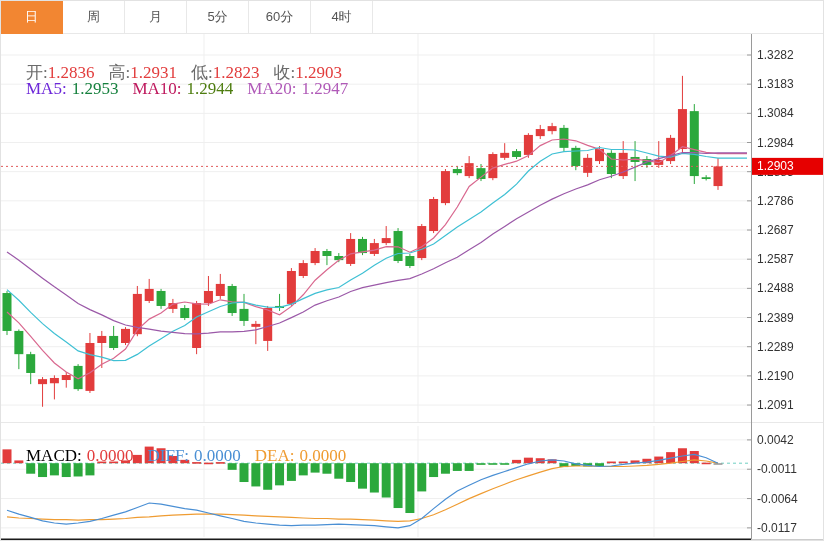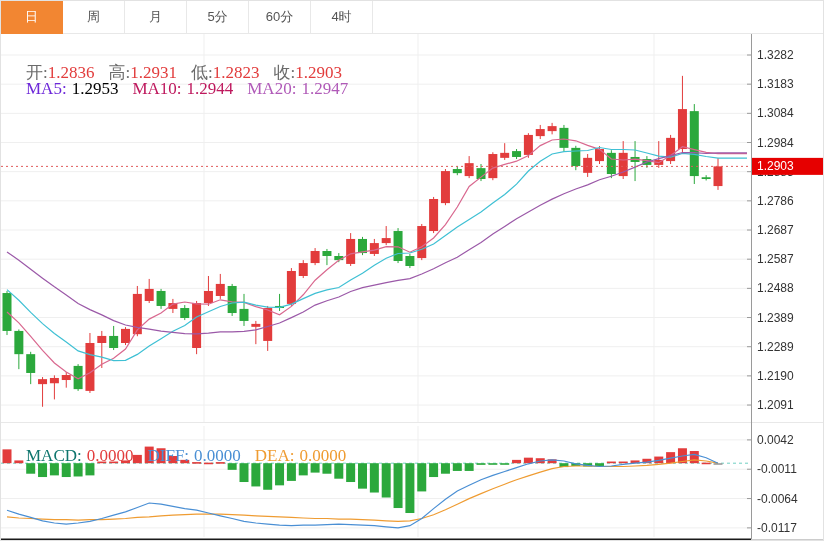--- a/index.html
+++ b/index.html
@@ -305,20 +305,20 @@
         <rect x="751" y="156.87673000000012" width="71" height="17" fill="#e60000"></rect>
         <text x="756" y="169.37673000000012" fill="#ffffff" font-size="12" font-family="&quot;Liberation Sans&quot;,sans-serif">1.2903</text>
       </g>
     </svg>
 
   <div class="info-line" id="ohlc-line">
     <span class="lbl">开:</span><span style="color:#e23c3c">1.2836</span><span class="gap"></span><span class="lbl">高:</span><span style="color:#e23c3c">1.2931</span><span class="gap"></span><span class="lbl">低:</span><span style="color:#e23c3c">1.2823</span><span class="gap"></span><span class="lbl">收:</span><span style="color:#e23c3c">1.2903</span>
   </div>
 
   <div class="info-line" id="ma-line">
-    <span style="color:#6d28d9">MA5:</span><span class="gap-s"></span><span style="color:#000000">1.2953</span><span class="gap"></span><span style="color:#be185d">MA10:</span><span class="gap-s"></span><span style="color:#be185d">1.2944</span><span class="gap"></span><span style="color:#b05ab8">MA20:</span><span class="gap-s"></span><span style="color:#b05ab8">1.2947</span>
+    <span style="color:#6d28d9">MA5:</span><span class="gap-s"></span><span style="color:#15803d">1.2953</span><span class="gap"></span><span style="color:#be185d">MA10:</span><span class="gap-s"></span><span style="color:#4d7c0f">1.2944</span><span class="gap"></span><span style="color:#b05ab8">MA20:</span><span class="gap-s"></span><span style="color:#b05ab8">1.2947</span>
   </div>
 
   <div class="info-line" id="macd-line">
-    <span style="color:#0f766e">MACD:</span><span class="gap-s"></span><span style="color:#e23c3c">0.0000</span><span class="gap"></span><span style="color:#4a8fd4">DIFF:</span><span class="gap-s"></span><span style="color:#4a8fd4">0.0000</span><span class="gap"></span><span style="color:#ef9c32">DEA:</span><span class="gap-s"></span><span style="color:#ef9c32">0.0000</span>
+    <span style="color:#000000">MACD:</span><span class="gap-s"></span><span style="color:#e23c3c">0.0000</span><span class="gap"></span><span style="color:#4a8fd4">DIFF:</span><span class="gap-s"></span><span style="color:#4a8fd4">0.0000</span><span class="gap"></span><span style="color:#ef9c32">DEA:</span><span class="gap-s"></span><span style="color:#ef9c32">0.0000</span>
   </div>
 
 </div>
 
 </body></html>

